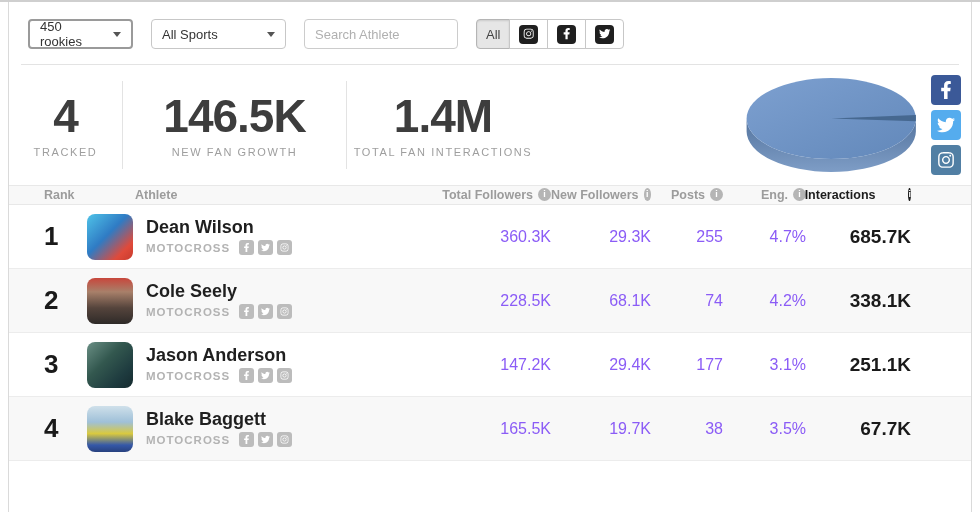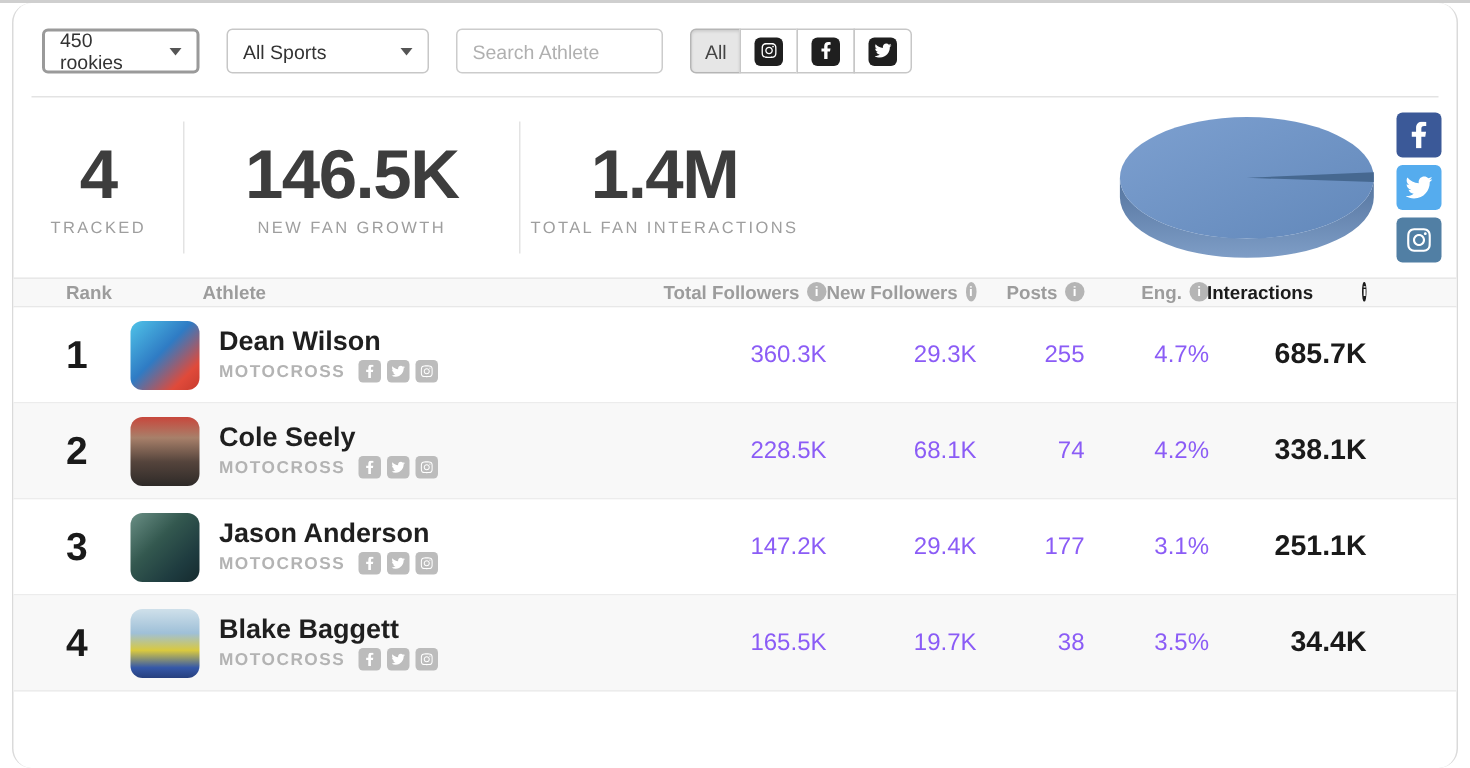--- a/index.html
+++ b/index.html
@@ -1,30 +1,30 @@
 <!DOCTYPE html>
 <html><head>
 <meta charset="utf-8">
 <style>
   * { margin:0; padding:0; box-sizing:border-box; }
   html,body { width:980px; height:512px; background:#fff; overflow:hidden;
               font-family:"Liberation Sans", sans-serif; }
   .top-strip { height:2px; background:#cfcfcf; width:100%; }
   .card { margin:0 8px; border-left:1px solid #dadada; border-right:1px solid #dadada;
-          height:510px; background:#fff;border-radius:13px; }
+          height:510px; background:#fff; }
 
   
   .toolbar { display:flex; align-items:center; padding:17px 20px 15px 19px; gap:18px; }
   .sel { height:30px; border:1px solid #c7c7c7; border-radius:4px; background:#fff;
          display:flex; align-items:center; justify-content:space-between;
          padding:0 10px; font-size:13px; color:#333; cursor:pointer; }
   .sel.focused { border:2px solid #9a9a9a; }
   .caret { width:0; height:0; border-left:4px solid transparent; border-right:4px solid transparent;
            border-top:5px solid #555; margin-left:12px; }
-  .search { height:30px; width:138px; border:1px solid #ccc; border-radius:4px;
+  .search { height:30px; width:154px; border:1px solid #ccc; border-radius:4px;
             padding:0 10px; font-size:13px; color:#333; outline:none;
             font-family:"Liberation Sans", sans-serif; }
   .search::placeholder { color:#b0b0b0; }
   .btn-group { display:flex; }
   .btn-group .tbtn { height:30px; min-width:34px; background:#fff; border:1px solid #c7c7c7;
             display:flex; align-items:center; justify-content:center; margin-left:-1px;
             cursor:pointer; font-size:13px; color:#444; padding:0 9px; }
   .btn-group .tbtn:first-child { border-radius:4px 0 0 4px; margin-left:0; }
   .btn-group .tbtn:last-child { border-radius:0 4px 4px 0; }
   .btn-group .tbtn.active { background:#e6e6e6; border-color:#b5b5b5; box-shadow:inset 0 1px 2px rgba(0,0,0,.12); }
@@ -340,16 +340,16 @@
                 <use href="#ic-ig"></use>
               </svg>
             </span>
         </div>
       </div>
     </div>
     <div class="num cell-r">165.5K</div>
     <div class="num cell-r">19.7K</div>
     <div class="num cell-r">38</div>
     <div class="num cell-r">3.5%</div>
-    <div class="num-big cell-r">34.4K</div>
+    <div class="num-big cell-r">67.7K</div>
   </div>
 
 </div>
 
 </body></html>

